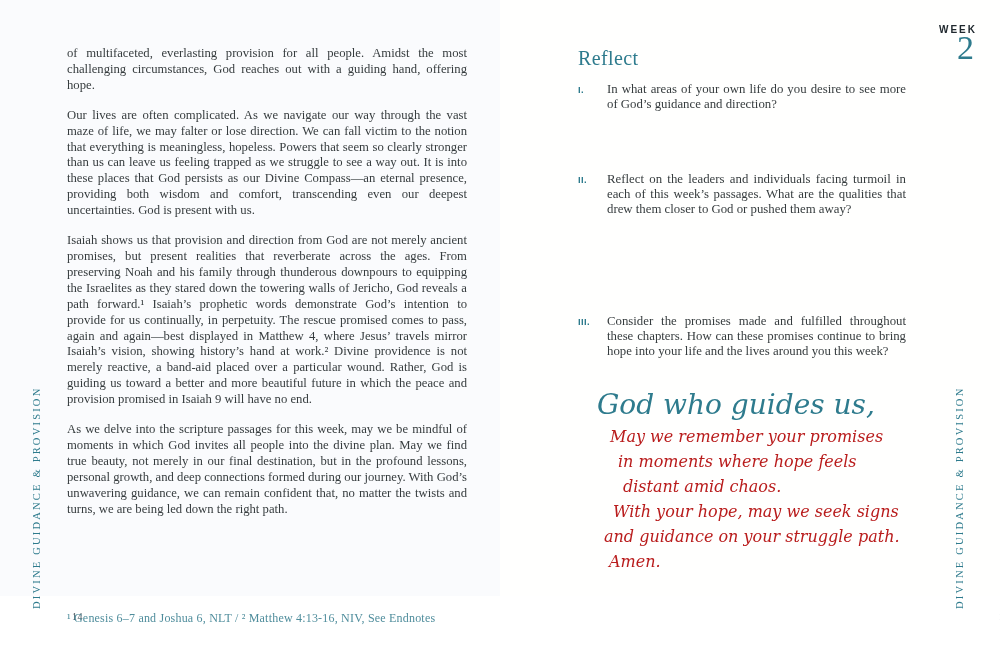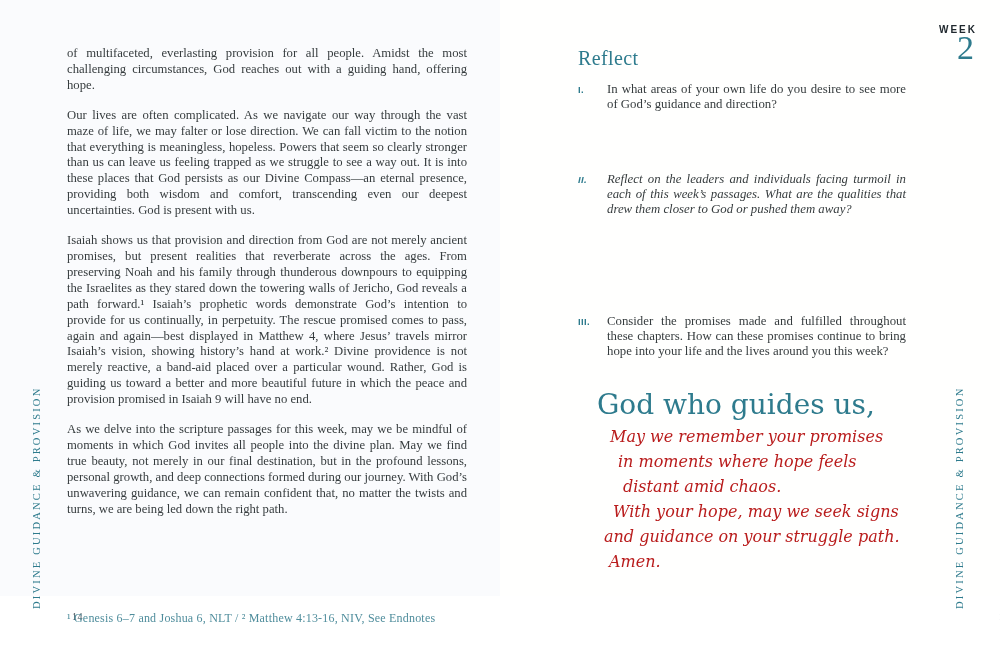--- a/index.html
+++ b/index.html
@@ -83,21 +83,21 @@
     font-size: 20px;
     letter-spacing: 0.4px;
     color: #2e7b8d;
   }
   .question {
     position: absolute;
     left: 78px;
     width: 328px;
   }
   .q1 { top: 82px; }
-  .q2 { top: 172px; font-style: italic; }
+  .q2 { top: 172px; }
   .q3 { top: 294px; margin-top: 20px; }
   .q-num {
     position: absolute;
     left: 0; top: 2px;
     font-family: "Liberation Sans", sans-serif;
     font-size: 9.5px;
     font-weight: bold;
     color: #2e7b8d;
     letter-spacing: 0.4px;
   }
@@ -106,20 +106,21 @@
     width: 299px;
     font-size: 12.8px;
     line-height: 15px;
     color: #363c3e;
     text-align: justify;
   }
   .prayer-opening {
     position: absolute;
     left: 97px; top: 388px;
     font-size: 28px;
+    font-style: italic;
     color: #2e7b8d;
     font-family: "DejaVu Serif", serif;
     white-space: nowrap;
   }
   .prayer-line {
     position: absolute;
     font-size: 16px;
     font-style: italic;
     color: #b91c1c;
     font-family: "DejaVu Serif", serif;

